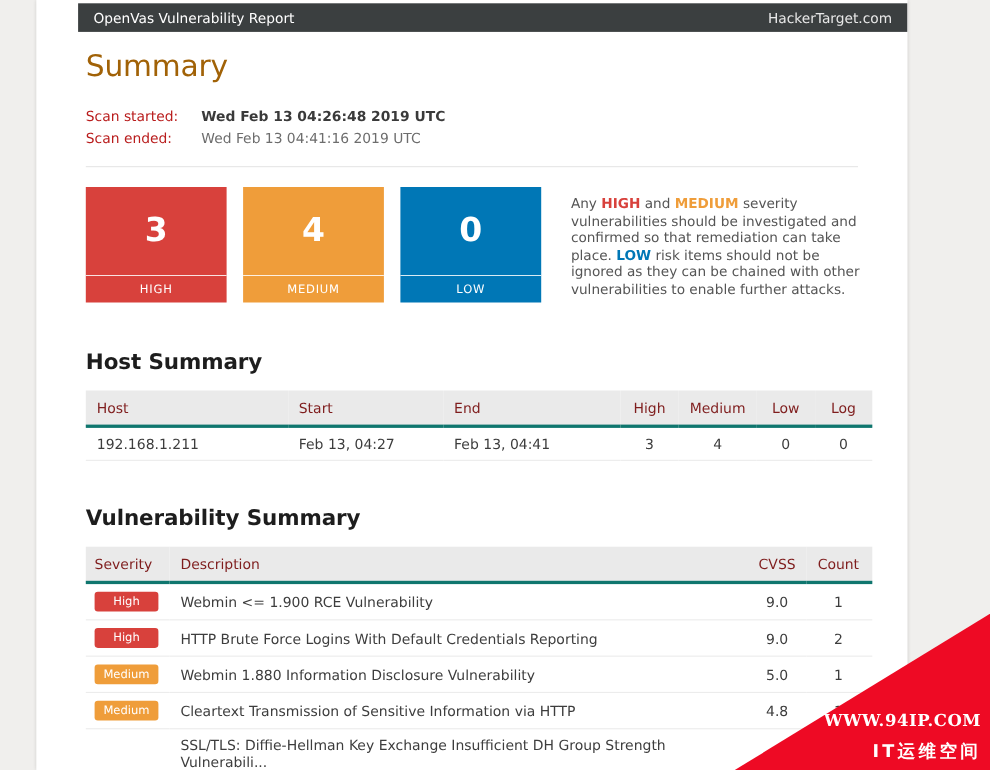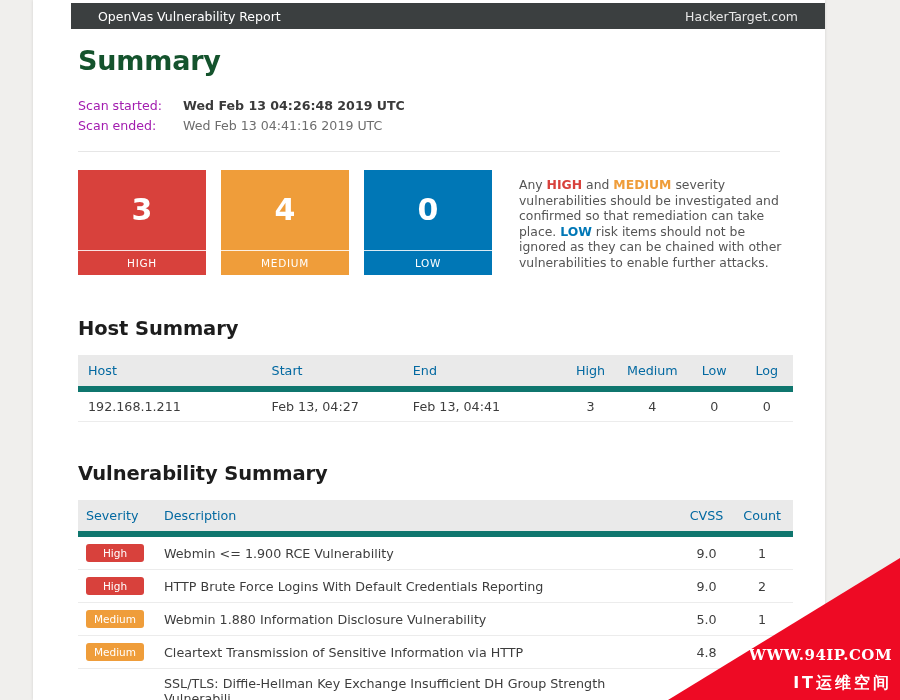--- a/index.html
+++ b/index.html
@@ -29,57 +29,57 @@
     position: absolute;
     left: 38px;
     top: 3px;
     width: 754px;
     height: 26px;
     background: #3b3f40;
     color: #ffffff;
     display: flex;
     align-items: center;
     justify-content: space-between;
-    padding: 0 27px;
+    padding: 0 14px;
     font-size: 12.5px;
   }
   .topbar .brand { color: #e8e8e8; }
 
   
   .content {
     position: absolute;
     left: 45px;
     top: 34px;
     width: 710px;
   }
 
   h1.section-title {
     font-size: 27px;
-    font-weight: bold;
-    color: #14532d;
+    font-weight: normal;
+    color: #a16207;
     margin: 11px 0 0 0;
     letter-spacing: -0.2px;
   }
 
   h2.section-title {
     font-size: 19.5px;
     font-weight: bold;
     color: #1d1d1d;
     margin: 0;
     letter-spacing: -0.1px;
   }
 
   
   .scan-meta {
     margin-top: 20px;
     font-size: 12.6px;
     color: #666666;
   }
   .scan-row { display: flex; line-height: 20px; }
-  .scan-label { width: 105px; color: #a21caf; }
+  .scan-label { width: 105px; color: #b91c1c; }
   .scan-value { color: #6d6d6d; }
   .scan-value.strong { color: #3a3a3a; font-weight: bold; }
 
   hr.divider {
     border: none;
     border-top: 1px solid #e6e6e6;
     margin: 15px 0 0 0;
     width: 702px;
   }
 
@@ -137,24 +137,24 @@
   .tbl-wrap { margin-top: 15px; width: 715px; }
   table {
     width: 715px;
     border-collapse: collapse;
     font-size: 12.7px;
     color: #3d3d3d;
   }
   thead th {
     background: #eaeaea;
     font-weight: normal;
-    color: #0369a1;
+    color: #7f1d1d;
     text-align: left;
     padding: 8px 10px;
-    border-bottom: 6px solid #0f766e;
+    border-bottom: 3px solid #0f766e;
     font-size: 12.7px;
   }
   tbody td {
     padding: 7px 10px;
     border-bottom: 1px solid #ececec;
     background: #ffffff;
   }
   tbody tr.total-row td {
     background: #f4f4f4;
   }

